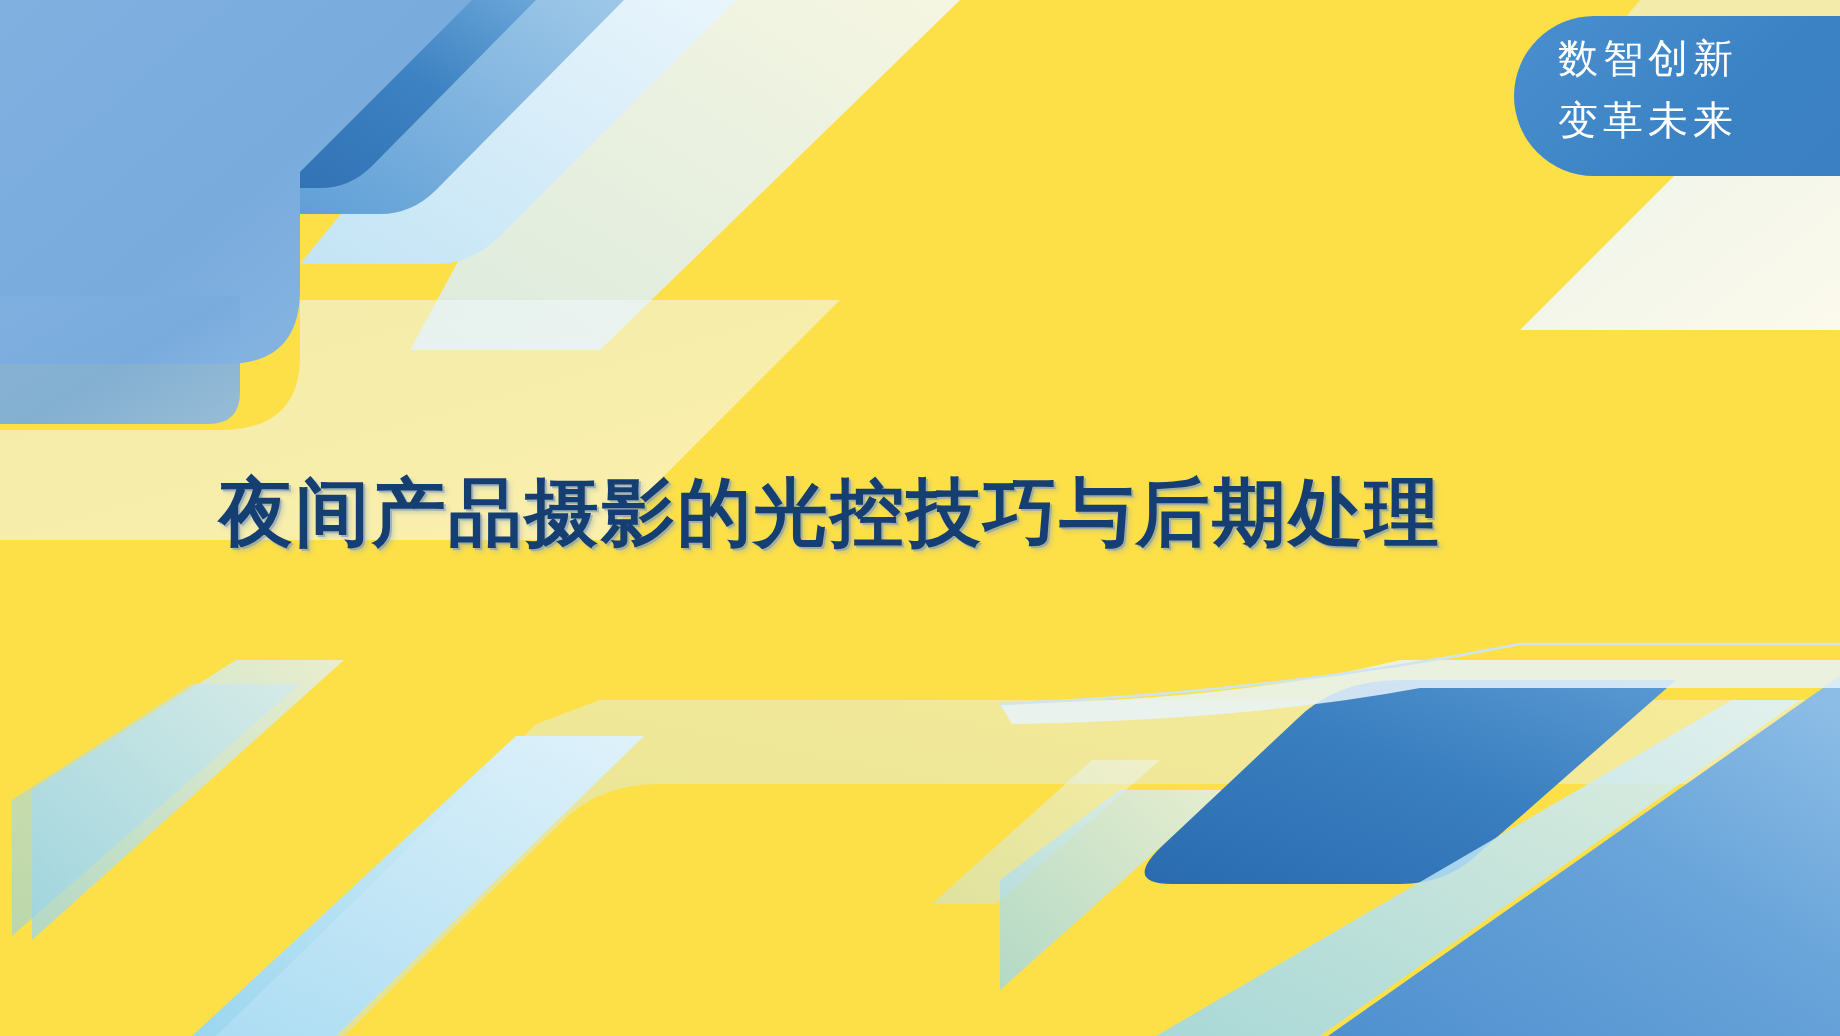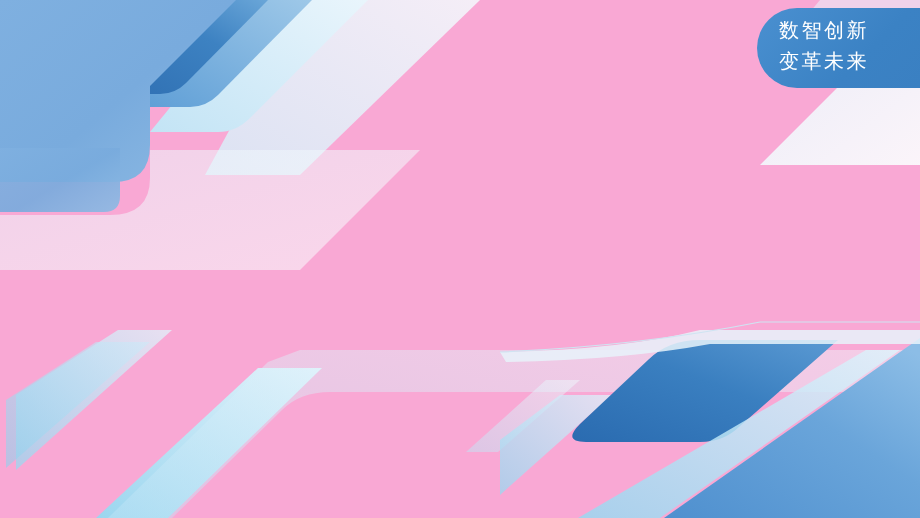--- a/index.html
+++ b/index.html
@@ -10,21 +10,21 @@
   }
   body {
     font-family: "Liberation Sans", "DejaVu Sans", sans-serif;
   }
 
   .slide {
     position: relative;
     width: 920px;
     height: 518px;
     overflow: hidden;
-    background: #f9a8d4;
+    background: #fde047;
   }
 
   .slide-svg {
     position: absolute;
     inset: 0;
     width: 920px;
     height: 518px;
     display: block;
   }
 
@@ -174,14 +174,17 @@
     <path d="M 500 352 Q 620 350 700 330 L 920 330 L 920 344 L 710 344 Q 624 360 506 362 Z" fill="#e8f3fa" opacity="0.85"></path>
 
     <path d="M 500 352 Q 640 346 760 322 L 920 322" fill="none" stroke="#cfe4f2" stroke-width="1.2"></path>
   </svg>
 
   <div class="badge">
     <div class="badge-line">数智创新</div>
     <div class="badge-line">变革未来</div>
   </div>
 
+  <div class="title-wrap">
+    <span class="title-text">夜间产品摄影的光控技巧与后期处理</span>
+  </div>
 
 </div>
 
 </body></html>

